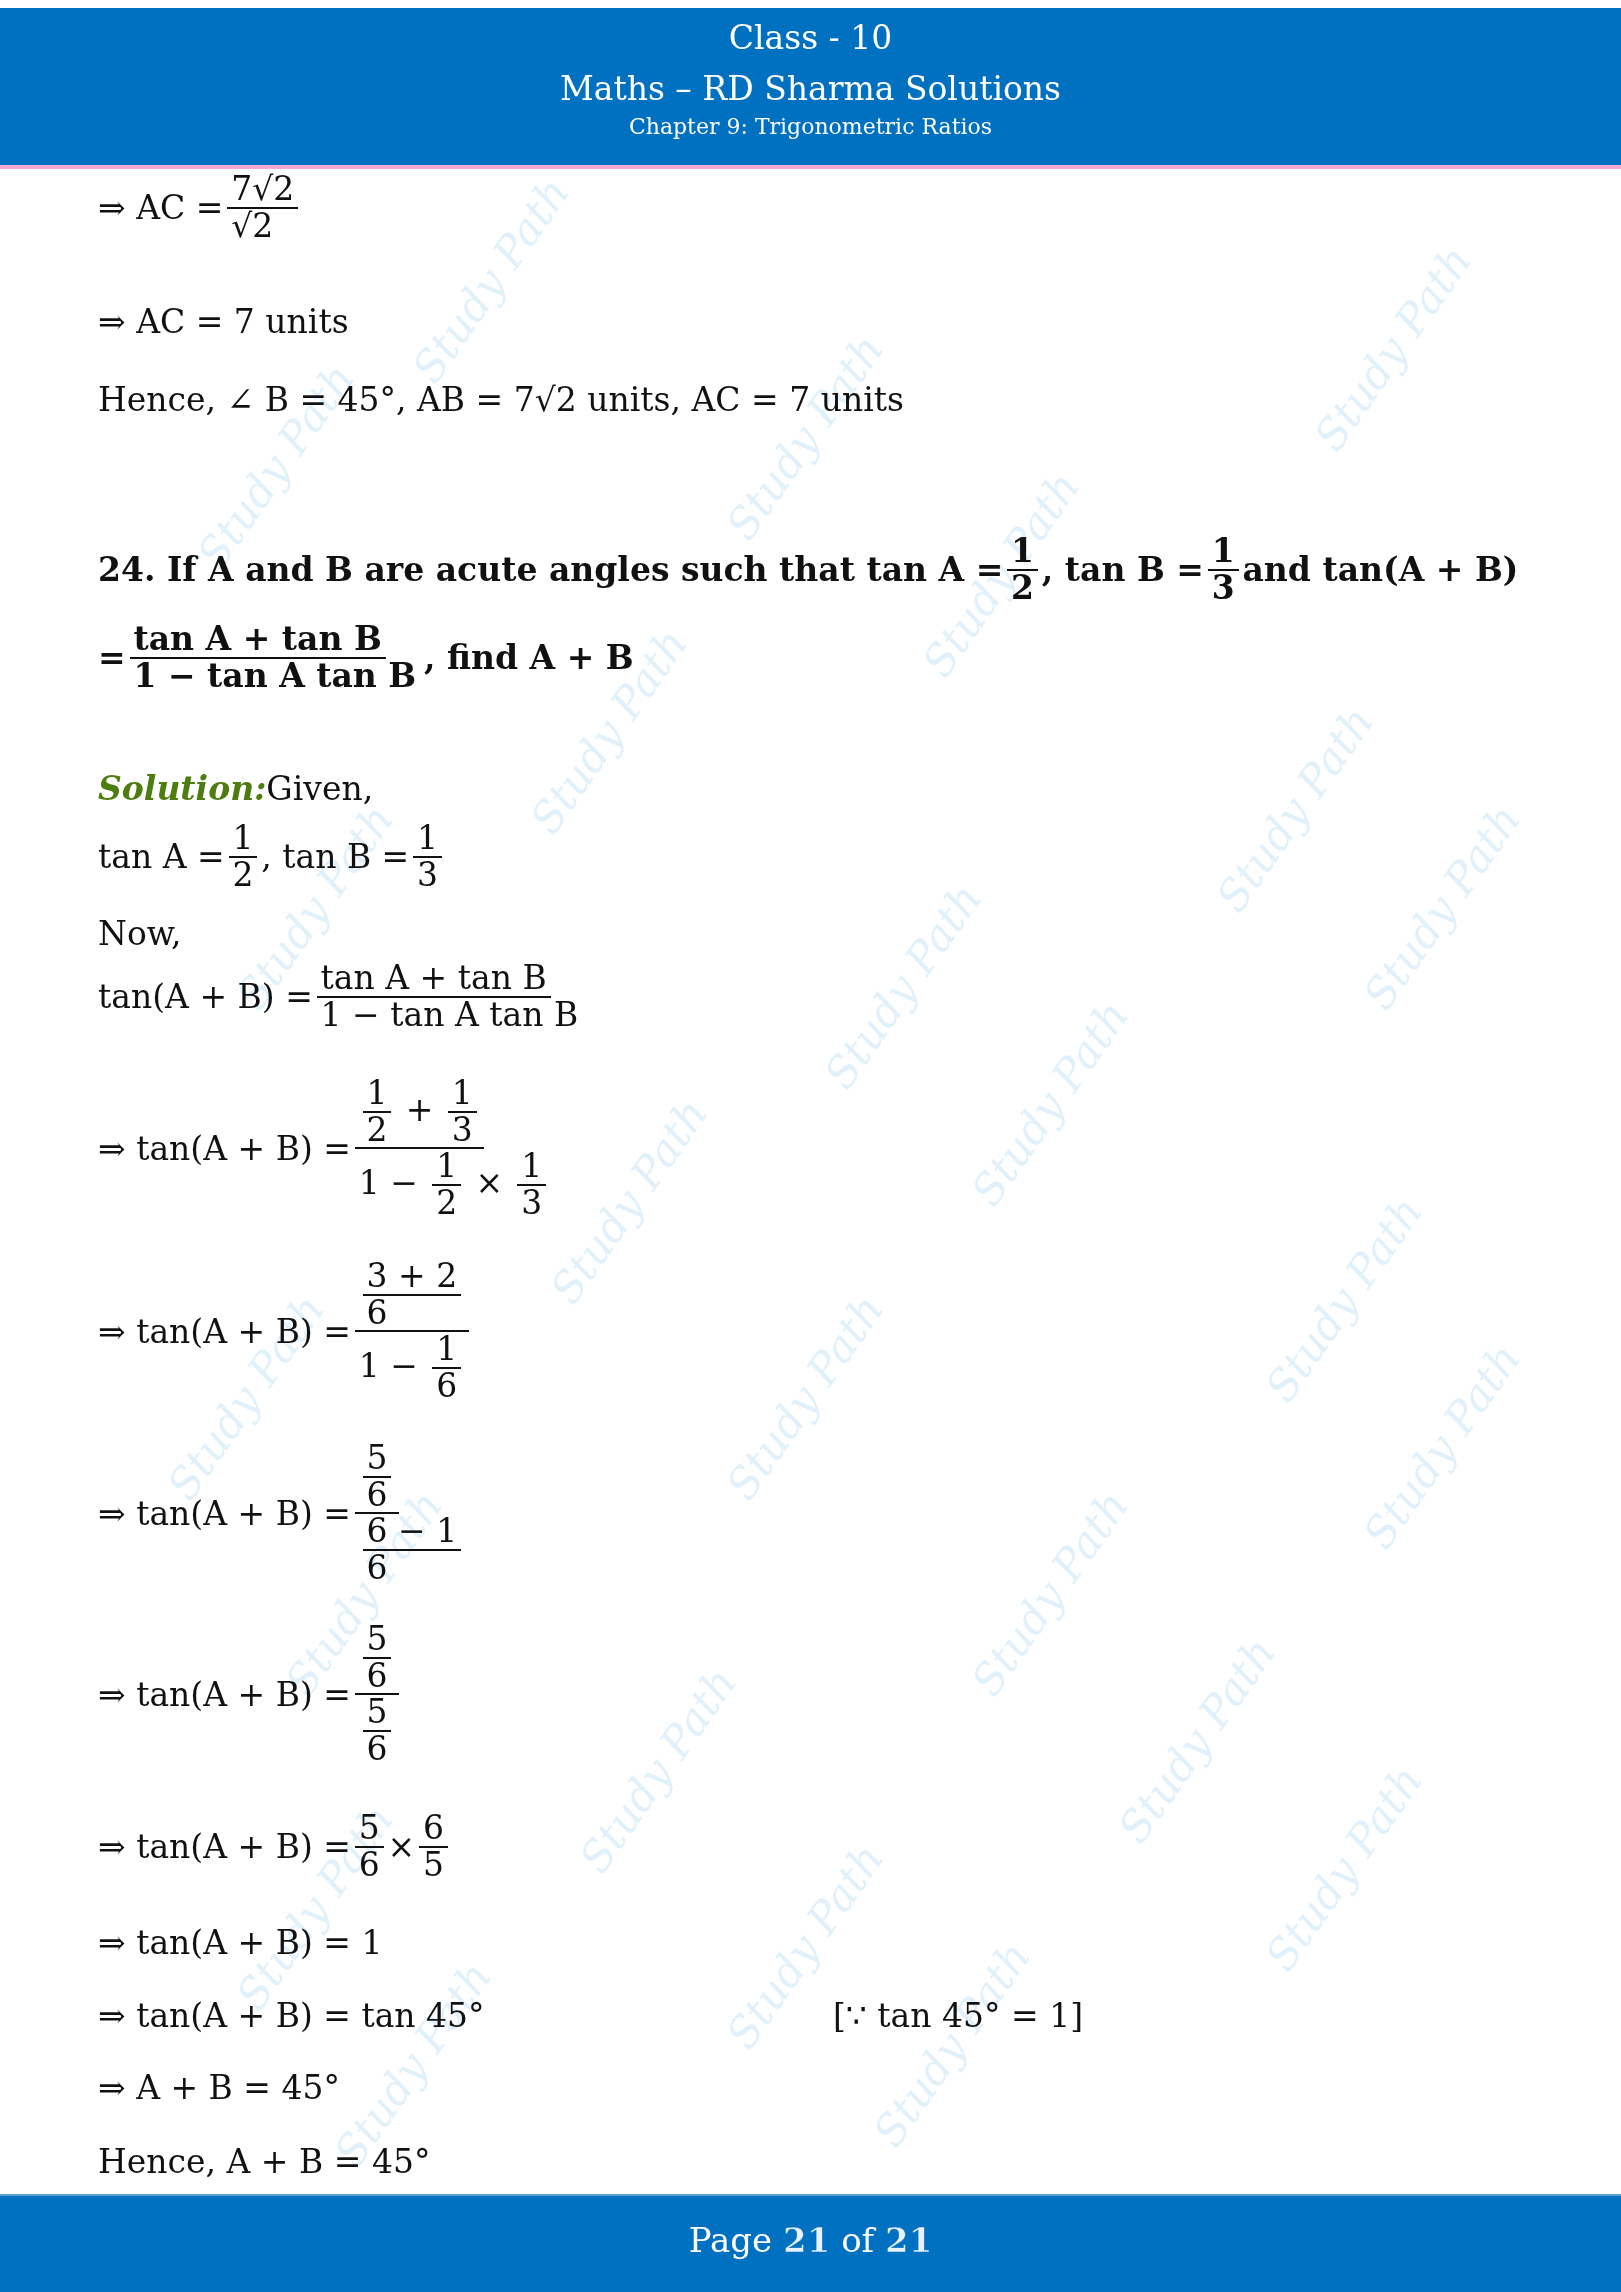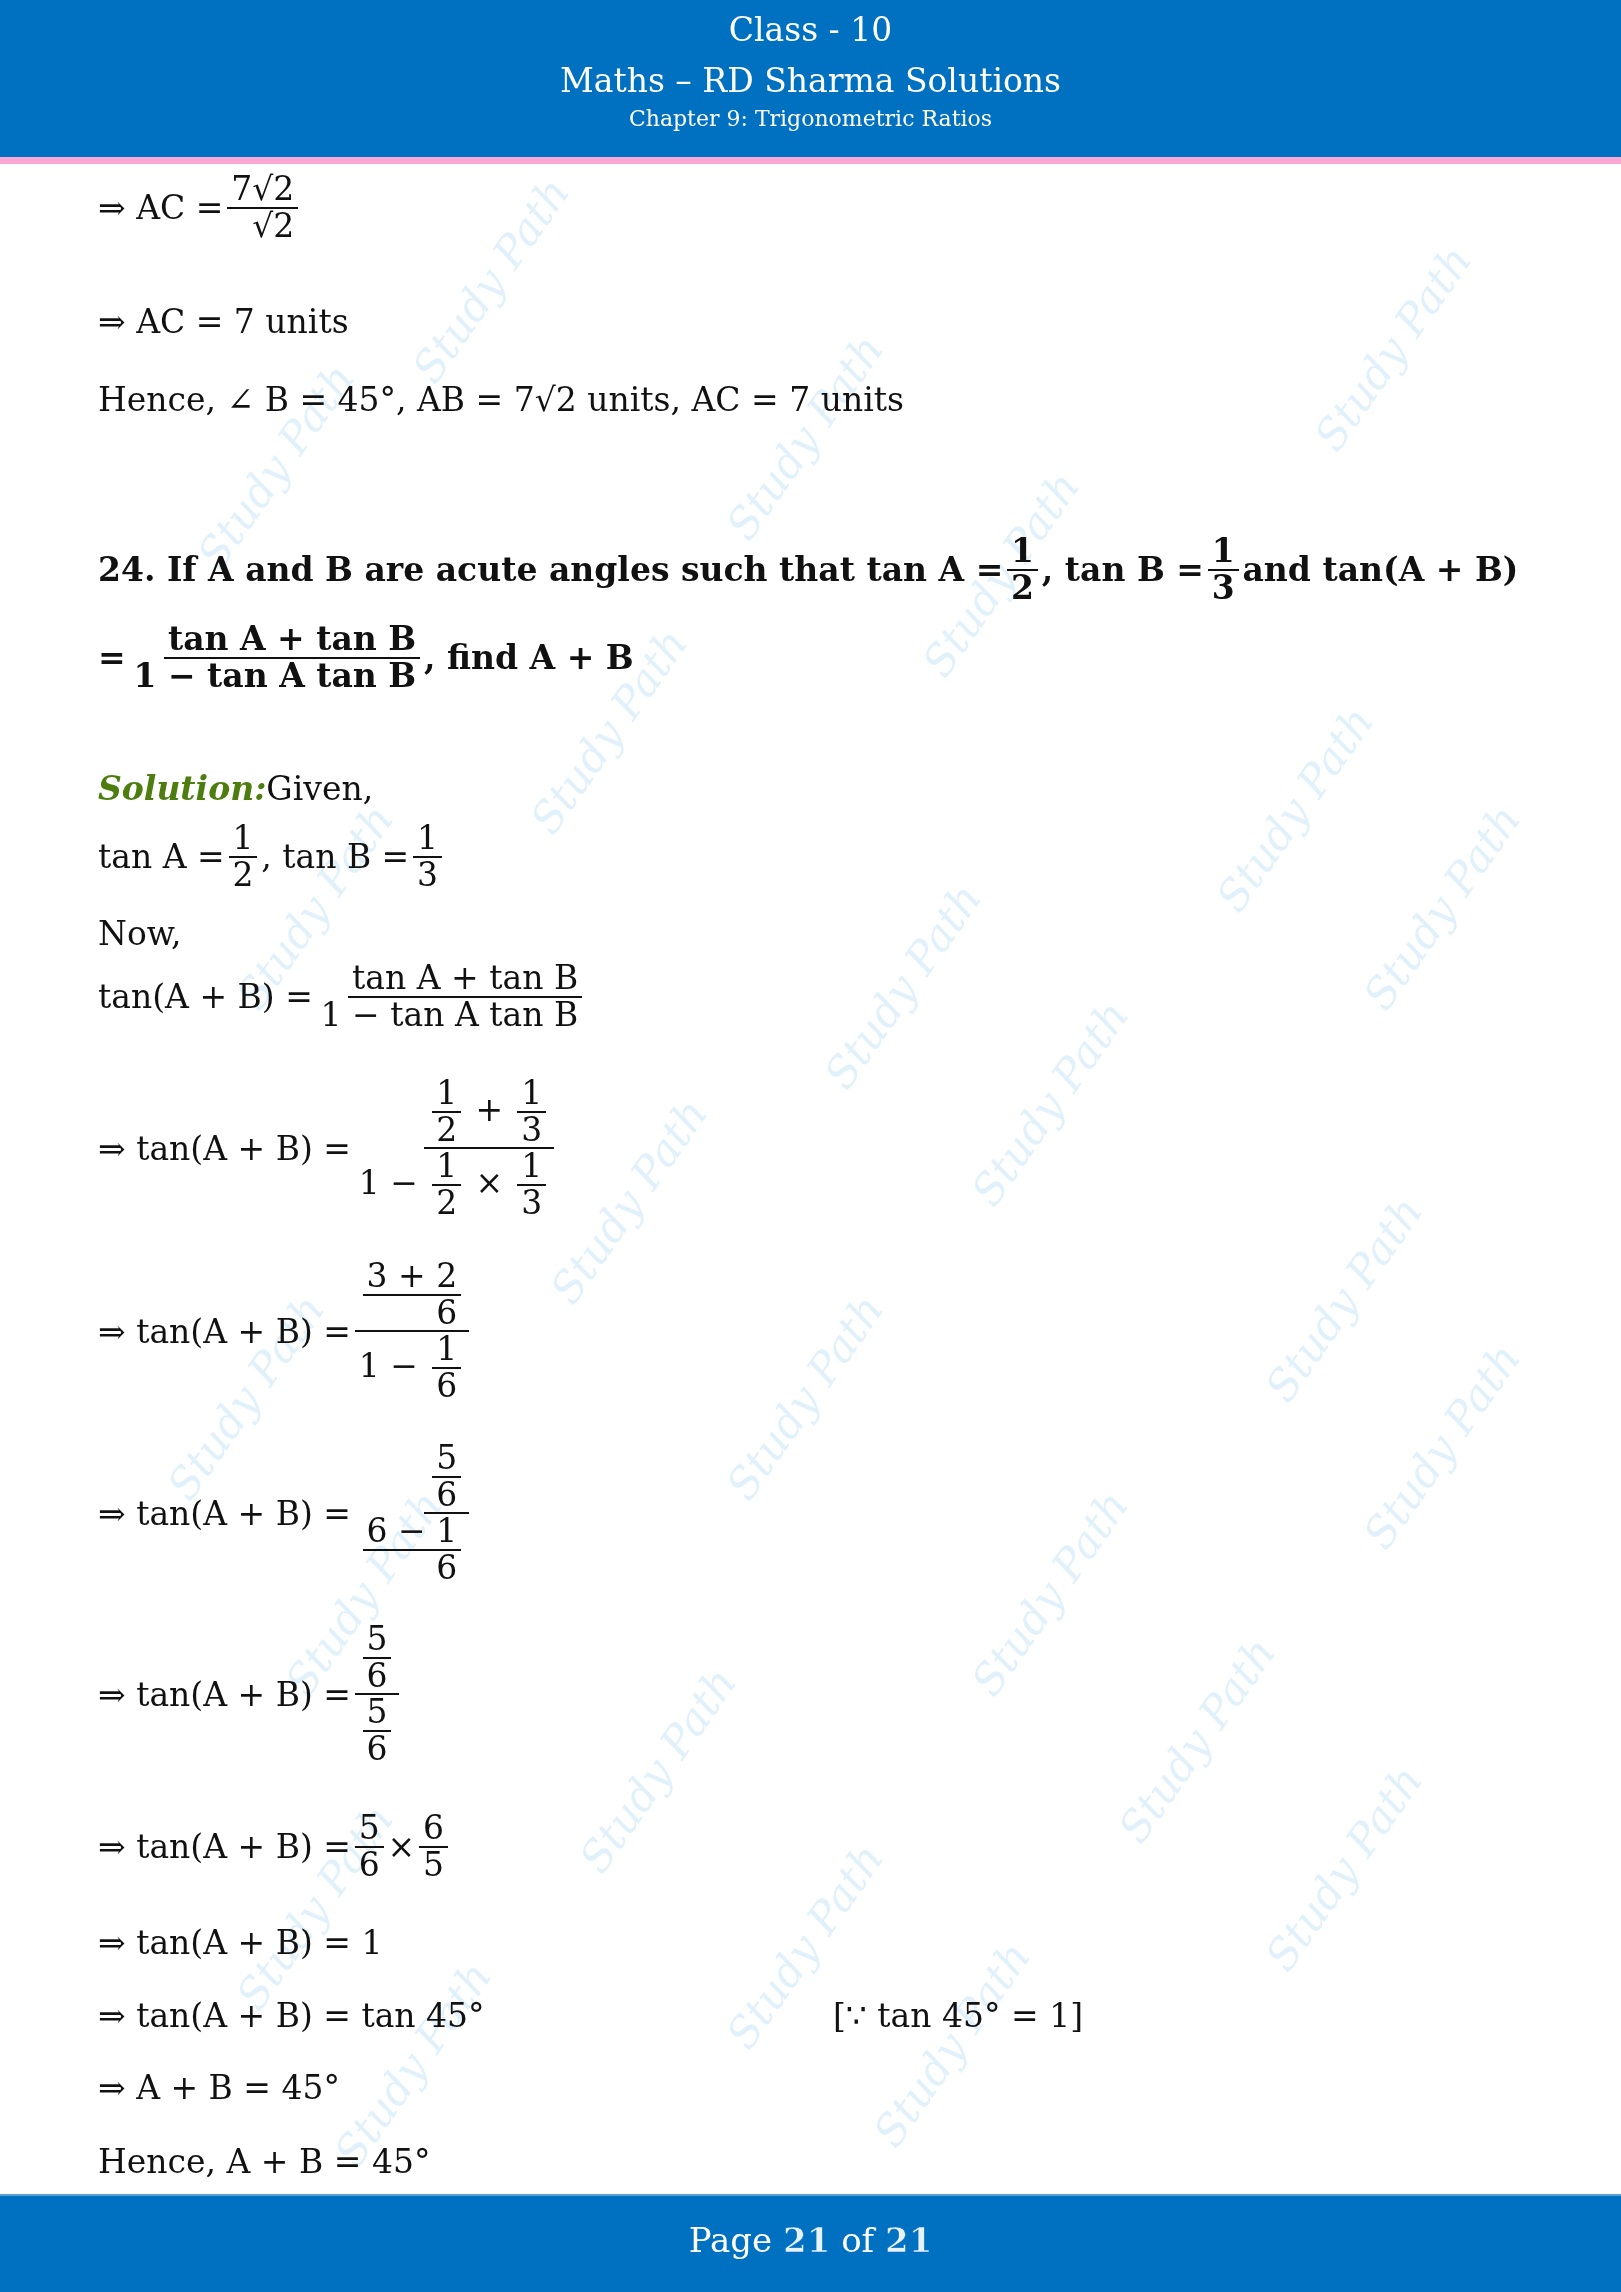--- a/index.html
+++ b/index.html
@@ -2,44 +2,44 @@
 <html><head>
 <meta charset="utf-8">
 <style>
   html, body { margin: 0; padding: 0; }
   body {
     width: 1621px; height: 2293px; position: relative; overflow: hidden;
     background: #ffffff; font-family: "DejaVu Serif", "Liberation Serif", serif;
     color: #111;
   }
   .header {
-    position: absolute; left: 0; top: 0; width: 1621px; height: 157px;
+    position: absolute; left: 0; top: 8px; width: 1621px; height: 157px;
     background: #0070c0; color: #fff; text-align: center;
-    border-bottom: 7px solid #f9a8d4;
+    border-bottom: 4px solid #f9a8d4;
   }
   .header .l1 { position: absolute; left: 0; right: 0; top: 9.8px; font-size: 33px; }
   .header .l2 { position: absolute; left: 0; right: 0; top: 61px; font-size: 33px; }
   .header .l3 { position: absolute; left: 0; right: 0; top: 106px; font-size: 22px; }
   .footer {
     position: absolute; left: 0; top: 2194px; width: 1621px; height: 99px;
     background: #0070c0; color: #fff; text-align: center;
     border-top: 2px solid #5aa0d8;
   }
   .footer .pg { position: absolute; left: 0; right: 0; top: 23.5px; font-size: 34px; }
   .footer .num { font-weight: bold; color: #e8f2fb; -webkit-text-stroke: 0.6px #0070c0; }
 
   .watermark {
     position: absolute; color: rgba(120, 190, 235, 0.22); font-size: 43px;
     font-style: italic; font-family: "DejaVu Serif", serif;
     transform: rotate(-55deg); white-space: nowrap; pointer-events: none;
   }
 
   .line { position: absolute; left: 98px; font-size: 33px; white-space: nowrap;
           display: flex; align-items: center; }
-  .frac { display: inline-flex; flex-direction: column; align-items: flex-end;
+  .frac { display: inline-flex; flex-direction: column; align-items: flex-start;
           vertical-align: middle; margin: 0 3.9px; }
   .frac > .num, .frac > .den { padding: 0 3.9px; line-height: 1.05; }
   .frac > .num { border-bottom: 2.5px solid #111; }
   .q { font-weight: bold; font-family: "DejaVu Serif", serif; }
   .sol { color: #4d7c0f; font-weight: bold; font-style: italic; }
 </style>
 </head>
 <body>
 
 <div class="header">

